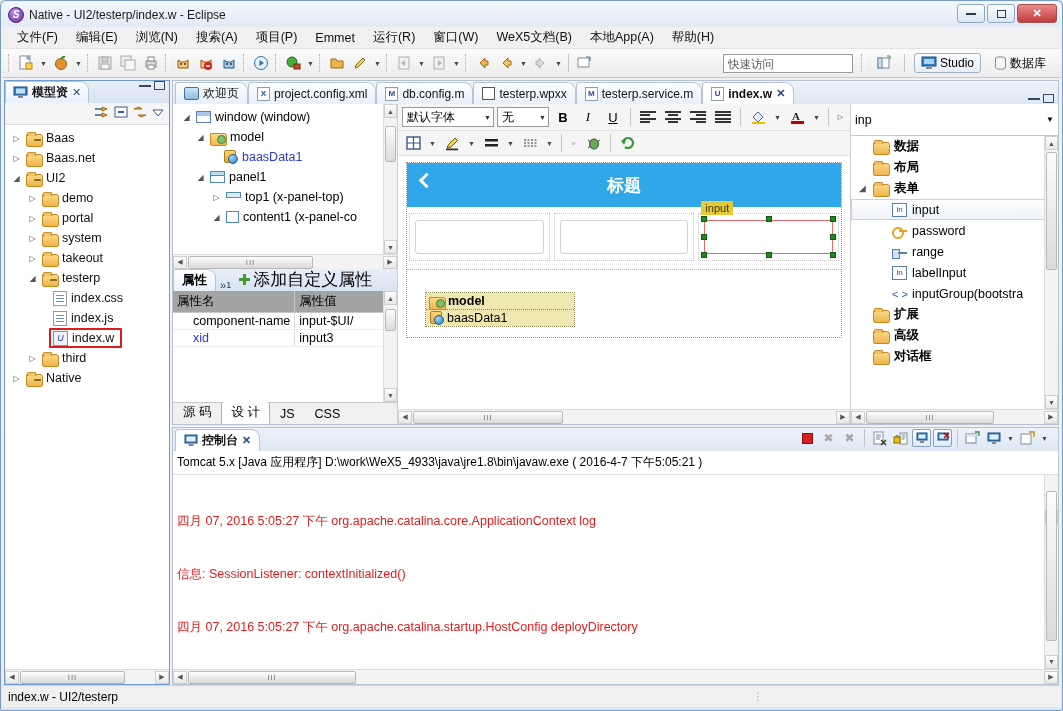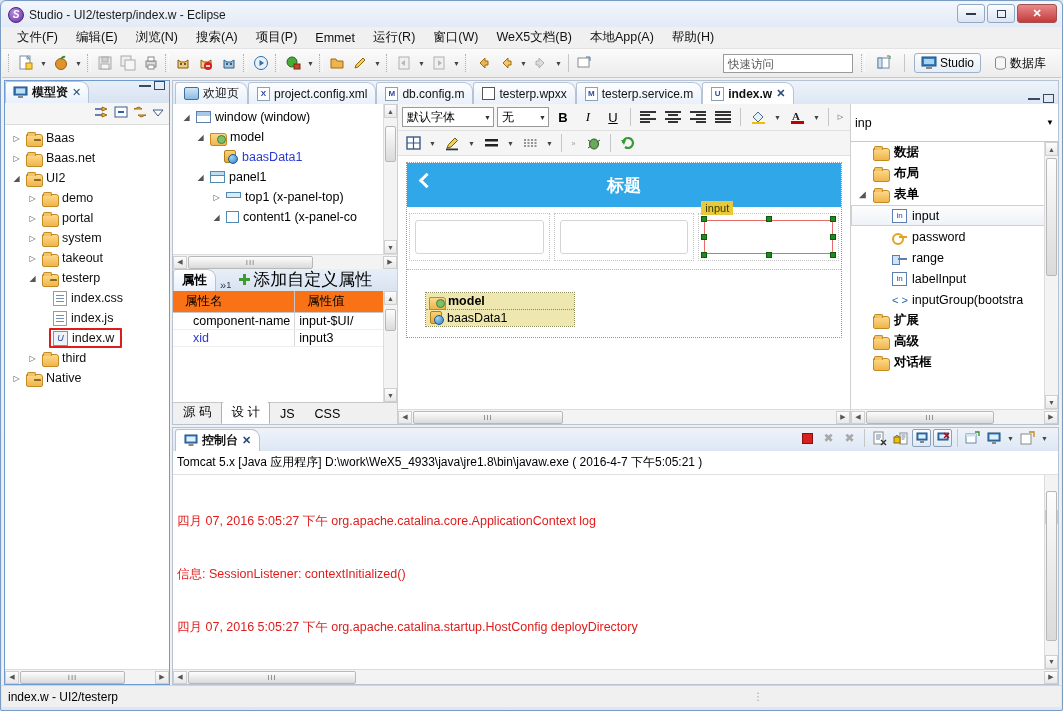--- a/index.html
+++ b/index.html
@@ -120,21 +120,21 @@
   .ptab { height:22px; display:flex; align-items:center; padding:0 8px; font-size:12.5px;
     font-weight:bold; background:linear-gradient(#ffffff,#e8f0fb);
     border:1px solid #b6c3d4; border-bottom:none; border-radius:3px 9px 0 0;}
   .pchev { display:flex; align-items:center; padding:0 4px; font-size:11px; color:#2b3a4d;}
   .padd { display:flex; align-items:center; gap:3px; font-size:17px; padding-left:4px;}
   .plus { width:11px; height:11px; position:relative; flex:none;}
   .plus:before,.plus:after{content:""; position:absolute; background:#3f9b35;}
   .plus:before{left:4px; top:0; width:3px; height:11px;}
   .plus:after{left:0; top:4px; width:11px; height:3px;}
   .ptable { width:100%; border-collapse:collapse; font-size:12.5px;}
-  .ptable th { text-align:left; font-weight:normal; padding:2px 12px; background:#f97316;
+  .ptable th { text-align:left; font-weight:normal; padding:2px 4px; background:#a3a3a3;
     border-right:1px solid #c8c8c8; border-bottom:1px solid #c8c8c8;}
   .ptable td { padding:1px 4px; border-right:1px solid #d8d8d8; border-bottom:1px solid #eee;
     white-space:nowrap; overflow:hidden;}
   .ptable td.k { padding-left:20px;}
   .ptable td.blue { color:#2b3ad0;}
   
   .etabs { height:22px; display:flex; align-items:flex-end; background:#f0f0f0;
     border-top:1px solid #c8c8c8;}
   .etab { padding:2px 9px; font-size:12.5px; border:1px solid transparent;}
   .etab.on { background:#fff; border-color:#b0b0b0; border-bottom-color:#fff; border-radius:3px 3px 0 0;}
@@ -177,21 +177,21 @@
   .handle { width:6px; height:6px; background:#1f8a1f; border:1px solid #0c5c0c; position:absolute;}
   .tagbadge { position:absolute; top:-13px; left:2px; background:#e8c93c; color:#3a3a00;
     font-size:11px; padding:0 4px; line-height:14px;}
   .modelzone { margin:22px 0 0 14px; width:150px; border:1px dotted #8a8a5a;}
   .mrow { display:flex; align-items:center; gap:3px; background:#eee8b0; padding:1px 3px;
     font-size:12.5px; border-bottom:1px dotted #8a8a5a;}
   .mrow:last-child { border-bottom:none;}
   .mrow b { font-weight:bold;}
   
   .palette { width:207px; display:flex; flex-direction:column; background:#f5f5f5;}
-  .psearch { height:38px; display:flex; align-items:center; padding:0 4px;
+  .psearch { height:32px; display:flex; align-items:center; padding:0 4px;
     background:#fff; border-bottom:1px solid #c8c8c8; font-size:12.5px;}
   .psearch .ar { margin-left:auto; font-size:8px;}
   .plist { flex:1; background:#fff; overflow:hidden; position:relative; font-size:12.5px;}
   .pitem { height:21px; display:flex; align-items:center; gap:5px; padding-left:6px; white-space:nowrap;}
   .pitem.bold { font-weight:bold;}
   .pitem.sel { background:linear-gradient(#fdfdfd,#eef2f7); border:1px solid #c6d2e0;
     height:21px; margin-right:6px;}
   .ico-in { width:15px; height:14px; border:1px solid #5b7fae; background:#fff; font-size:8px;
     color:#2b4a9a; text-align:center; line-height:12px; flex:none;}
   .ico-key { width:15px; height:14px; position:relative; flex:none;}
@@ -239,21 +239,21 @@
     background:#f0f0f0; border-top:1px solid #d4d4d4;}
   .statusdots{ margin-left:auto; color:#999; letter-spacing:2px; font-size:10px; padding-right:290px;}
 </style>
 </head>
 <body>
 
 <div class="win">
 
   <div class="titlebar">
     <div class="tb-icon"></div>
-    <div class="tb-title">Studio - UI2/testerp/index.w - Eclipse</div>
+    <div class="tb-title">Native - UI2/testerp/index.w - Eclipse</div>
     <div class="wbtns">
       <div class="wbtn">
           <span class="mini"></span>
         </div>
       <div class="wbtn">
           <span class="maxi"></span>
         </div>
       <div class="wbtn close">
           <span>✕</span>
         </div>

